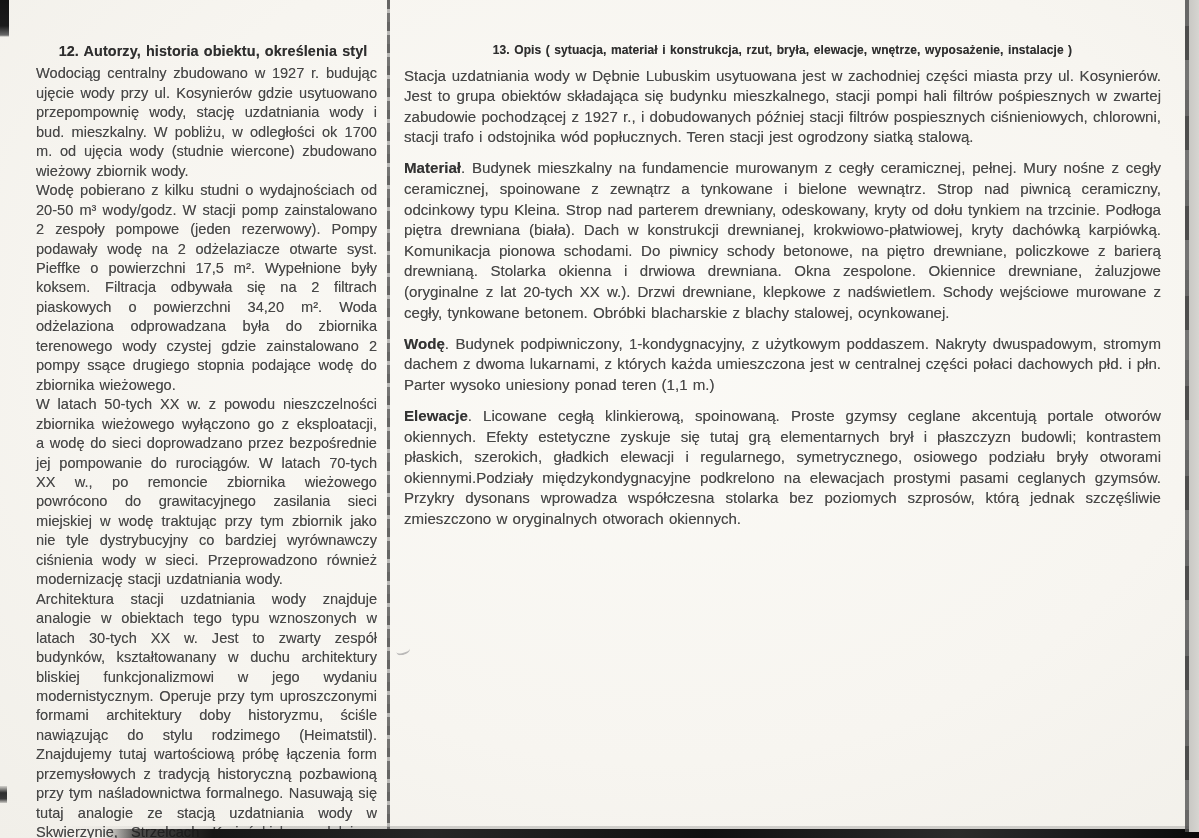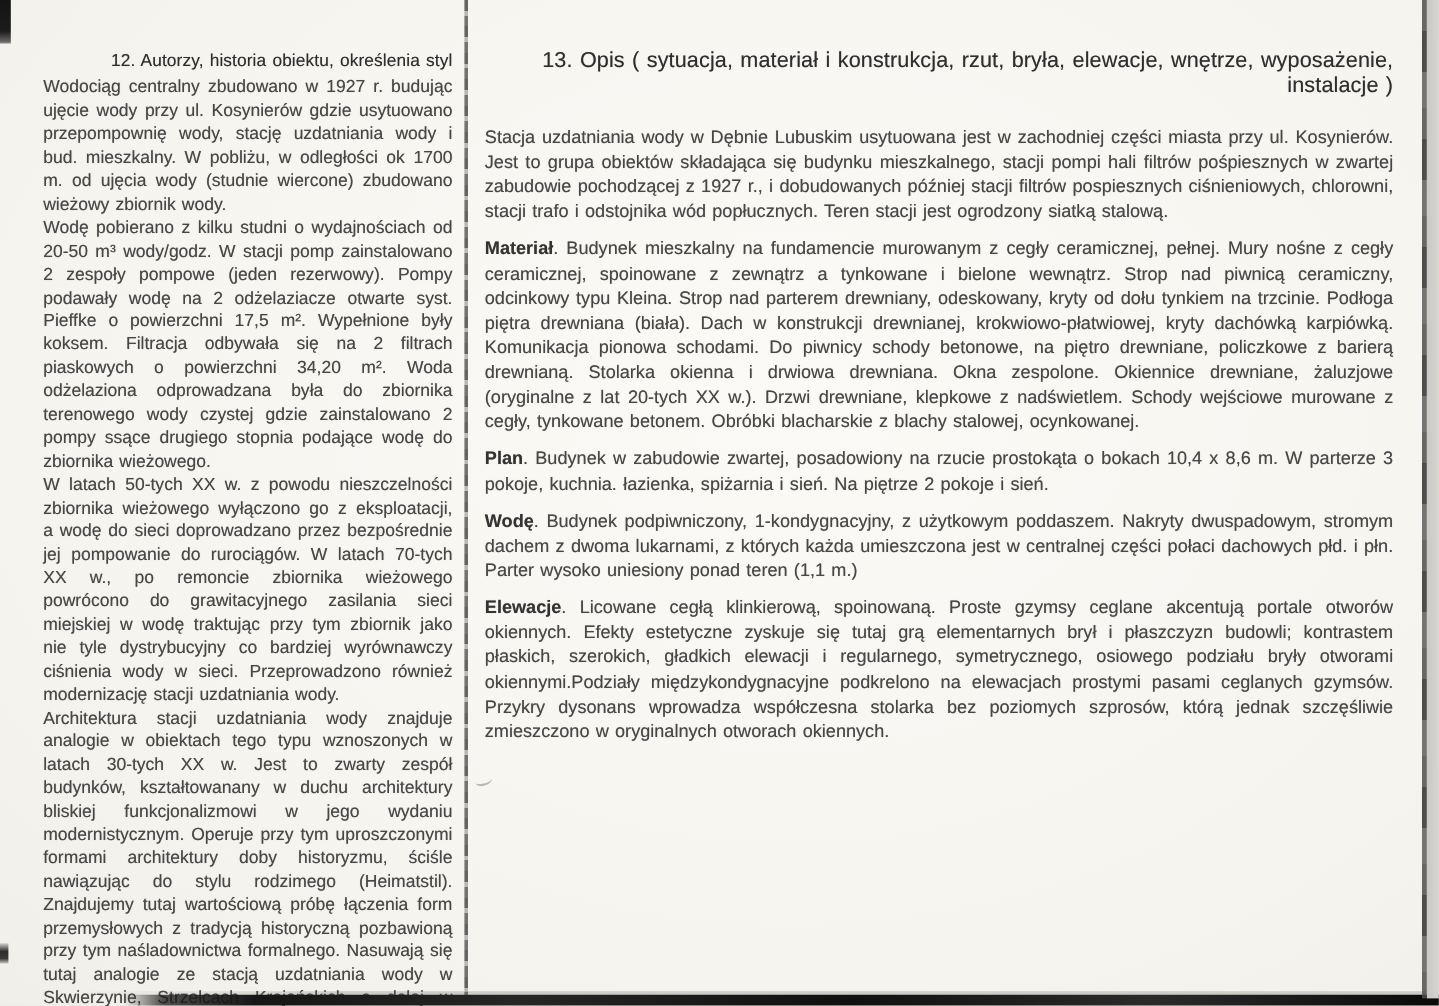--- a/index.html
+++ b/index.html
@@ -79,27 +79,27 @@
     left: 36px; top: 42px; width: 341px;
     font-size: 14.6px; line-height: 19.45px;
   }
   .col-right {
     left: 404px; top: 40px; width: 757px;
     font-size: 15.1px; line-height: 20.6px;
   }
   .col h3 {
     margin: 0 0 3px 0;
     font-size: 14.4px;
-    font-weight: normal;
+    font-weight: bold;
     color: #2e2e2e;
-    text-align: right;
+    text-align: center;
     letter-spacing: .1px;
   }
   .col-left h3 { padding-left: 13px; }
-  .col-right h3 { margin-bottom: 24px; font-size: 18px; }
+  .col-right h3 { margin-bottom: 5px; font-size: 12px; }
   .col p { margin: 0; }
   .col-right p { margin-bottom: 10.5px; }
   .col p b { color: #333; }
 </style>
 </head>
 <body>
 
 <div class="page">
 
   <div class="col col-left">
@@ -107,21 +107,20 @@
     <p>Wodociąg centralny zbudowano w 1927 r. budując ujęcie wody przy ul. Kosynierów gdzie usytuowano przepompownię wody, stację uzdatniania wody i bud. mieszkalny. W pobliżu, w odległości ok 1700 m. od ujęcia wody (studnie wiercone) zbudowano wieżowy zbiornik wody.</p>
     <p>Wodę pobierano z kilku studni o wydajnościach od 20-50 m³ wody/godz. W stacji pomp zainstalowano 2 zespoły pompowe (jeden rezerwowy). Pompy podawały wodę na 2 odżelaziacze otwarte syst. Pieffke o powierzchni 17,5 m². Wypełnione były koksem. Filtracja odbywała się na 2 filtrach piaskowych o powierzchni 34,20 m². Woda odżelaziona odprowadzana była do zbiornika terenowego wody czystej gdzie zainstalowano 2 pompy ssące drugiego stopnia podające wodę do zbiornika wieżowego.</p>
     <p>W latach 50-tych XX w. z powodu nieszczelności zbiornika wieżowego wyłączono go z eksploatacji, a wodę do sieci doprowadzano przez bezpośrednie jej pompowanie do rurociągów. W latach 70-tych XX w., po remoncie zbiornika wieżowego powrócono do grawitacyjnego zasilania sieci miejskiej w wodę traktując przy tym zbiornik jako nie tyle dystrybucyjny co bardziej wyrównawczy ciśnienia wody w sieci. Przeprowadzono również modernizację stacji uzdatniania wody.</p>
     <p>Architektura stacji uzdatniania wody znajduje analogie w obiektach tego typu wznoszonych w latach 30-tych XX w. Jest to zwarty zespół budynków, kształtowanany w duchu architektury bliskiej funkcjonalizmowi w jego wydaniu modernistycznym. Operuje przy tym uproszczonymi formami architektury doby historyzmu, ściśle nawiązując do stylu rodzimego (Heimatstil). Znajdujemy tutaj wartościową próbę łączenia form przemysłowych z tradycją historyczną pozbawioną przy tym naśladownictwa formalnego. Nasuwają się tutaj analogie ze stacją uzdatniania wody w Skwierzynie, Strzelcach Krajeńskich a dalej w Żarach. Dotyczą one również architektury bud. mieszkalnego SUW w Dębnie, którego architektura może być charakterystyczna dla nurtu swobodnie przetwarzającego tradycje historyzmu językiem modernizmu lat 20-tych XX w. .</p>
   </div>
 
   <div class="col col-right">
     <h3>13. Opis ( sytuacja, materiał i konstrukcja, rzut, bryła, elewacje, wnętrze, wyposażenie, instalacje )</h3>
     <p><b></b><span>Stacja uzdatniania wody w Dębnie Lubuskim usytuowana jest w zachodniej części miasta przy ul. Kosynierów. Jest to grupa obiektów składająca się budynku mieszkalnego, stacji pompi hali filtrów pośpiesznych w zwartej zabudowie pochodzącej z 1927 r., i dobudowanych później stacji filtrów pospiesznych ciśnieniowych, chlorowni, stacji trafo i odstojnika wód popłucznych. Teren stacji jest ogrodzony siatką stalową.</span></p>
     <p><b>Materiał</b><span>.   Budynek mieszkalny na fundamencie murowanym z cegły ceramicznej, pełnej. Mury nośne z cegły ceramicznej, spoinowane z zewnątrz a tynkowane i bielone wewnątrz. Strop nad piwnicą ceramiczny, odcinkowy typu Kleina. Strop nad parterem drewniany, odeskowany, kryty od dołu tynkiem na trzcinie. Podłoga piętra drewniana (biała). Dach w konstrukcji drewnianej, krokwiowo-płatwiowej, kryty dachówką karpiówką. Komunikacja pionowa schodami. Do piwnicy schody betonowe, na piętro drewniane, policzkowe z barierą drewnianą. Stolarka okienna i drwiowa drewniana. Okna zespolone. Okiennice drewniane, żaluzjowe (oryginalne z lat 20-tych XX w.). Drzwi drewniane, klepkowe z nadświetlem. Schody wejściowe murowane z cegły, tynkowane betonem. Obróbki blacharskie z blachy stalowej, ocynkowanej.</span></p>
-    <p><b>Plan</b><span>. Budynek w zabudowie zwartej, posadowiony na rzucie prostokąta o bokach 10,4 x 8,6 m. W parterze 3 pokoje, kuchnia. łazienka, spiżarnia i sień. Na piętrze 2 pokoje i sień.</span></p>
     <p><b>Wodę</b><span>. Budynek podpiwniczony, 1-kondygnacyjny, z użytkowym poddaszem. Nakryty dwuspadowym, stromym dachem z dwoma  lukarnami, z których każda umieszczona jest w centralnej części połaci dachowych płd. i płn. Parter wysoko uniesiony ponad teren (1,1 m.)</span></p>
     <p><b>Elewacje</b><span>. Licowane cegłą klinkierową, spoinowaną. Proste gzymsy ceglane akcentują portale otworów okiennych. Efekty estetyczne zyskuje się tutaj grą elementarnych brył i płaszczyzn budowli; kontrastem płaskich, szerokich, gładkich elewacji i regularnego, symetrycznego, osiowego podziału bryły otworami okiennymi.Podziały międzykondygnacyjne podkrelono na elewacjach prostymi pasami ceglanych gzymsów. Przykry dysonans wprowadza współczesna stolarka bez poziomych szprosów, którą jednak szczęśliwie zmieszczono w oryginalnych otworach okiennych.</span></p>
   </div>
 
   <div class="crease"></div>
   <div class="pencil-smudge"></div>
   <div class="corner-mark-top-left"></div>
   <div class="mark-bottom-left"></div>
   <div class="edge-bottom-haze"></div>
   <div class="edge-bottom"></div>

